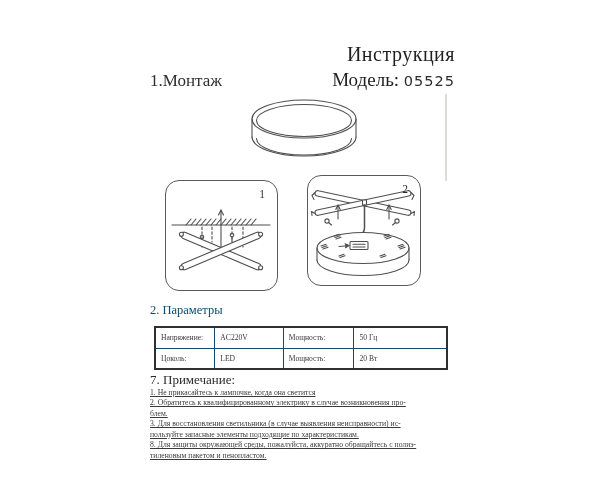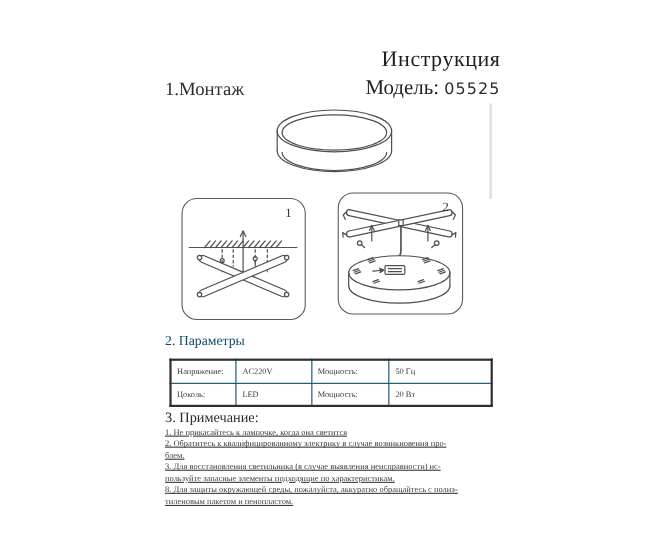--- a/index.html
+++ b/index.html
@@ -186,21 +186,21 @@
     </tr>
     <tr>
       <td>Цоколь:</td>
       <td>LED</td>
       <td>Мощность:</td>
       <td>20 Вт</td>
     </tr>
   </tbody>
 </table>
 
-<div class="abs h-notes">3. Примечание:</div>
+<div class="abs h-notes">7. Примечание:</div>
 <div class="abs notes">
   <div class="note-item">1. Не прикасайтесь к лампочке, когда она светится</div>
   <div class="note-item">2. Обратитесь к квалифицированному электрику в случае возникновения про-
 блем.</div>
   <div class="note-item">3. Для восстановления светильника (в случае выявления неисправности) ис-
 пользуйте запасные элементы подходящие по характеристикам.</div>
   <div class="note-item">8. Для защиты окружающей среды, пожалуйста, аккуратно обращайтесь с полиэ-
 тиленовым пакетом и пенопластом.</div>
 </div>
 

